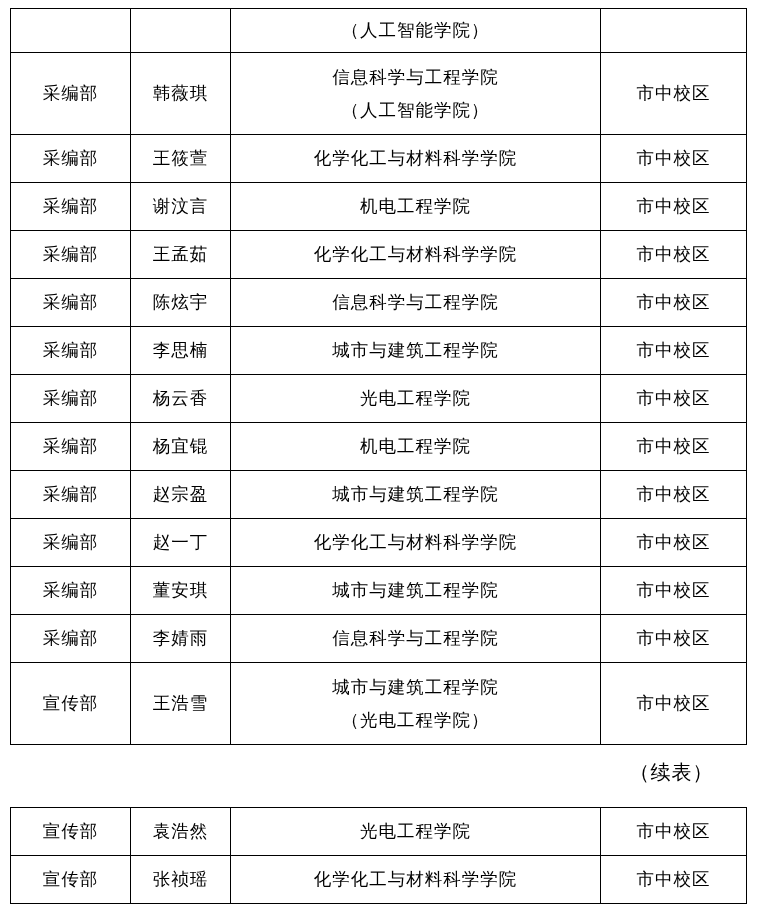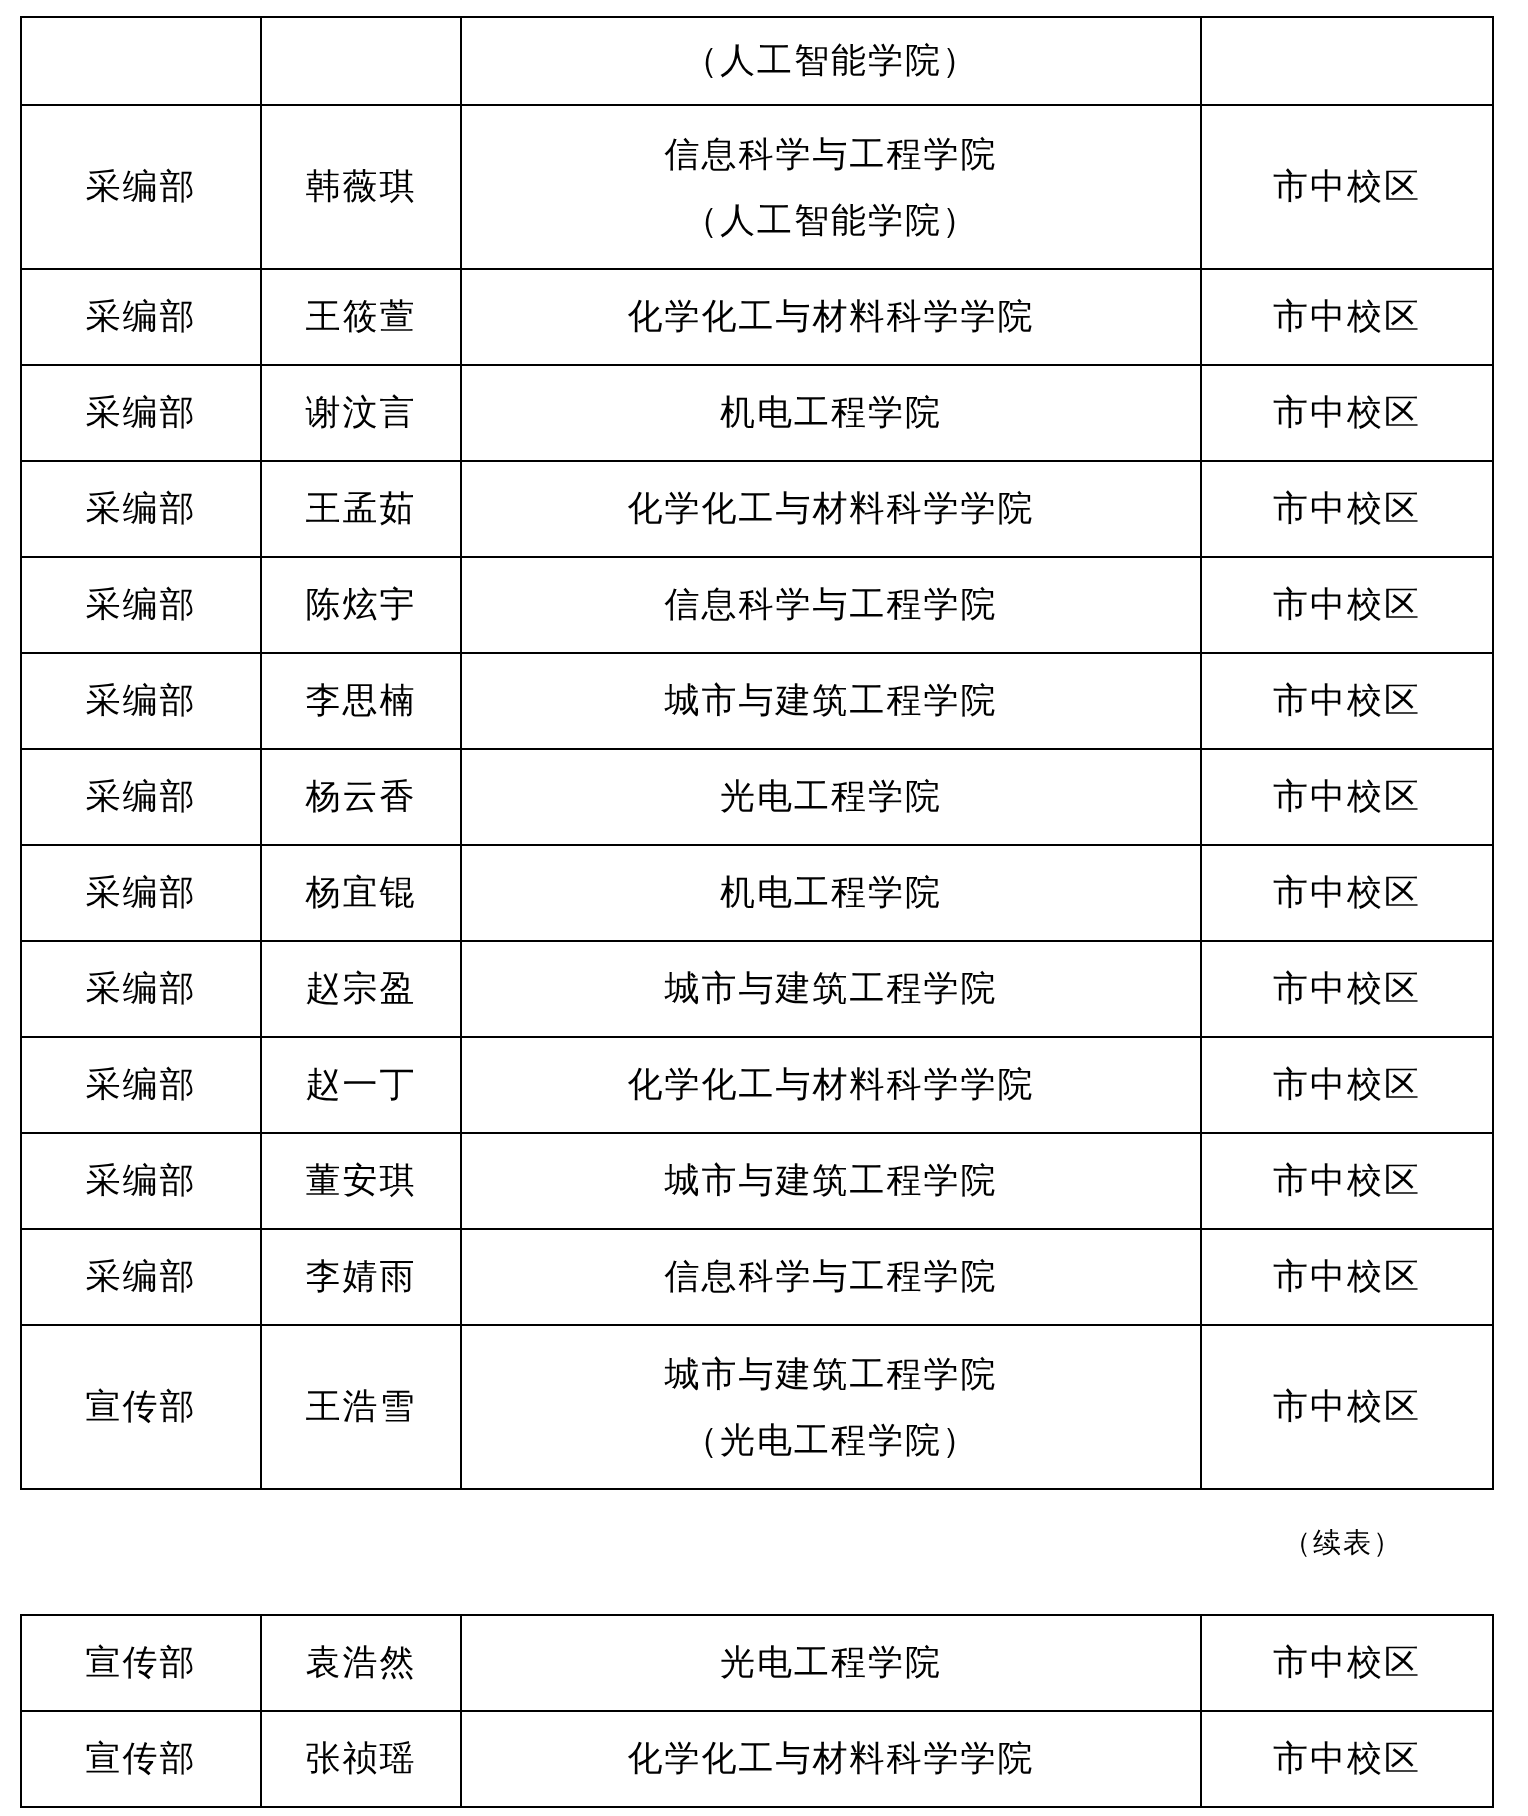--- a/index.html
+++ b/index.html
@@ -62,21 +62,21 @@
     width: 736px;
     margin-left: 10px;
   }
   table.sep-table {
     border-collapse: collapse;
     table-layout: fixed;
     width: 736px;
   }
   table.sep-table td {
     border: none;
-    font-size: 14px;
+    font-size: 20px;
     height: 54px;
     vertical-align: middle;
     box-sizing: border-box;
     letter-spacing: 1px;
   }
   td.sep-dashed {
     border-bottom: 1px dashed #bdbdbd;
   }
   td.sep-cont {
     text-align: center;

